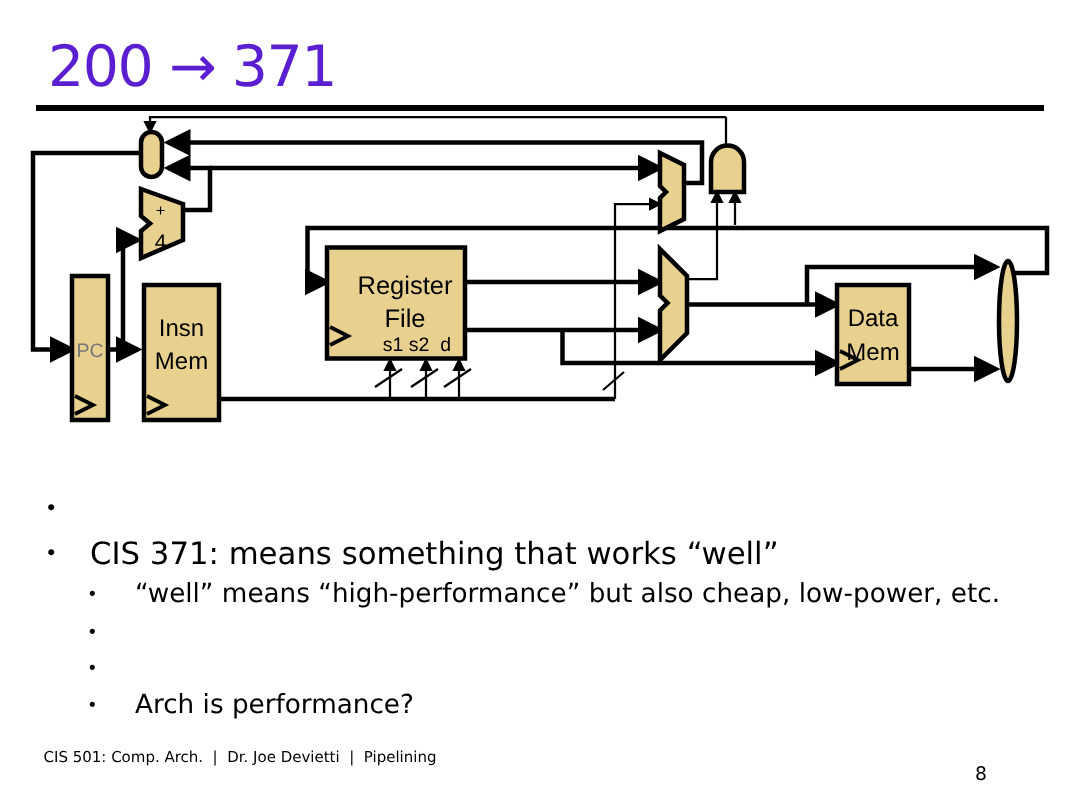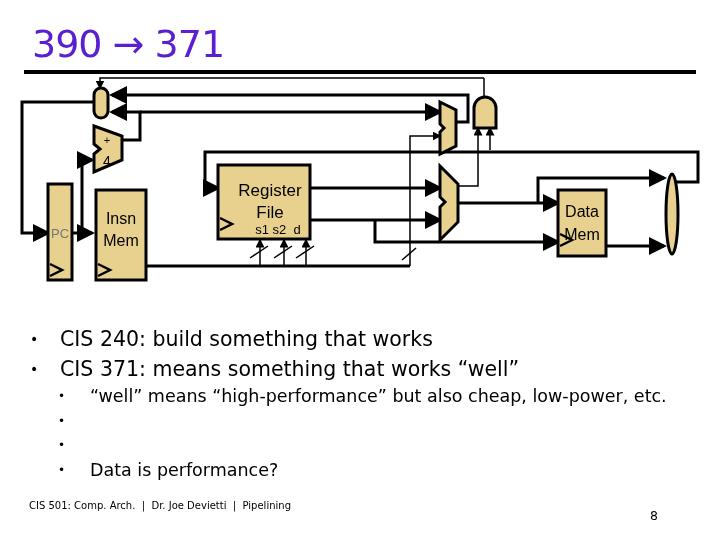--- a/index.html
+++ b/index.html
@@ -17,21 +17,21 @@
     .b2 { font-size: 17.5px; line-height: 24.5px; display: flex; margin-left: 28px; }
     .b2 .dot { width: 32px; font-size: 12px; line-height: 24.5px; }
     .footer { position: absolute; top: 500px; left: 29px; font-size: 10px; color: #000;
               font-family: "DejaVu Sans", sans-serif; }
     .pagenum { position: absolute; top: 508px; left: 650px; font-size: 12.5px; color: #000;
                font-family: "DejaVu Sans", sans-serif; }
   </style>
 </head>
 <body>
 
-<div class="title">390 → 371</div>
+<div class="title">200 → 371</div>
 <div class="title-rule"></div>
 
 <svg class="diagram" width="720" height="300">
   <defs>
     <marker id="arr" markerWidth="6" markerHeight="6" refX="5" refY="3" orient="auto">
       <path d="M0,0 L6,3 L0,6 z" fill="#000"></path>
     </marker>
   </defs>
   <g stroke="#000" stroke-width="3" fill="none">
 
@@ -112,36 +112,35 @@
   <text class="lbl" x="270" y="196" font-size="17" text-anchor="middle">Register</text>
   <text class="lbl" x="270" y="218" font-size="17" text-anchor="middle">File</text>
   <text class="lbl" x="278" y="234" font-size="13" text-anchor="middle" xml:space="preserve">s1 s2  d</text>
   <text class="lbl" x="582" y="217" font-size="16" text-anchor="middle">Data</text>
   <text class="lbl" x="582" y="240" font-size="16" text-anchor="middle">Mem</text>
 </svg>
 
 <div class="bullets">
   <div class="b1">
       <span class="dot">•</span>
-      <span>CIS 240: build something that works</span>
     </div>
   <div class="b1">
       <span class="dot">•</span>
       <span>CIS 371: means something that works “well”</span>
     </div>
   <div class="b2">
       <span class="dot">•</span>
       <span>“well” means “high-performance” but also cheap, low-power, etc.</span>
     </div>
   <div class="b2">
       <span class="dot">•</span>
     </div>
   <div class="b2">
       <span class="dot">•</span>
     </div>
   <div class="b2">
       <span class="dot">•</span>
-      <span>Data is performance?</span>
+      <span>Arch is performance?</span>
     </div>
 </div>
 
 <div class="footer" style="white-space:pre">CIS 501: Comp. Arch.  |  Dr. Joe Devietti  |  Pipelining</div>
 <div class="pagenum">8</div>
 
 </body></html>

